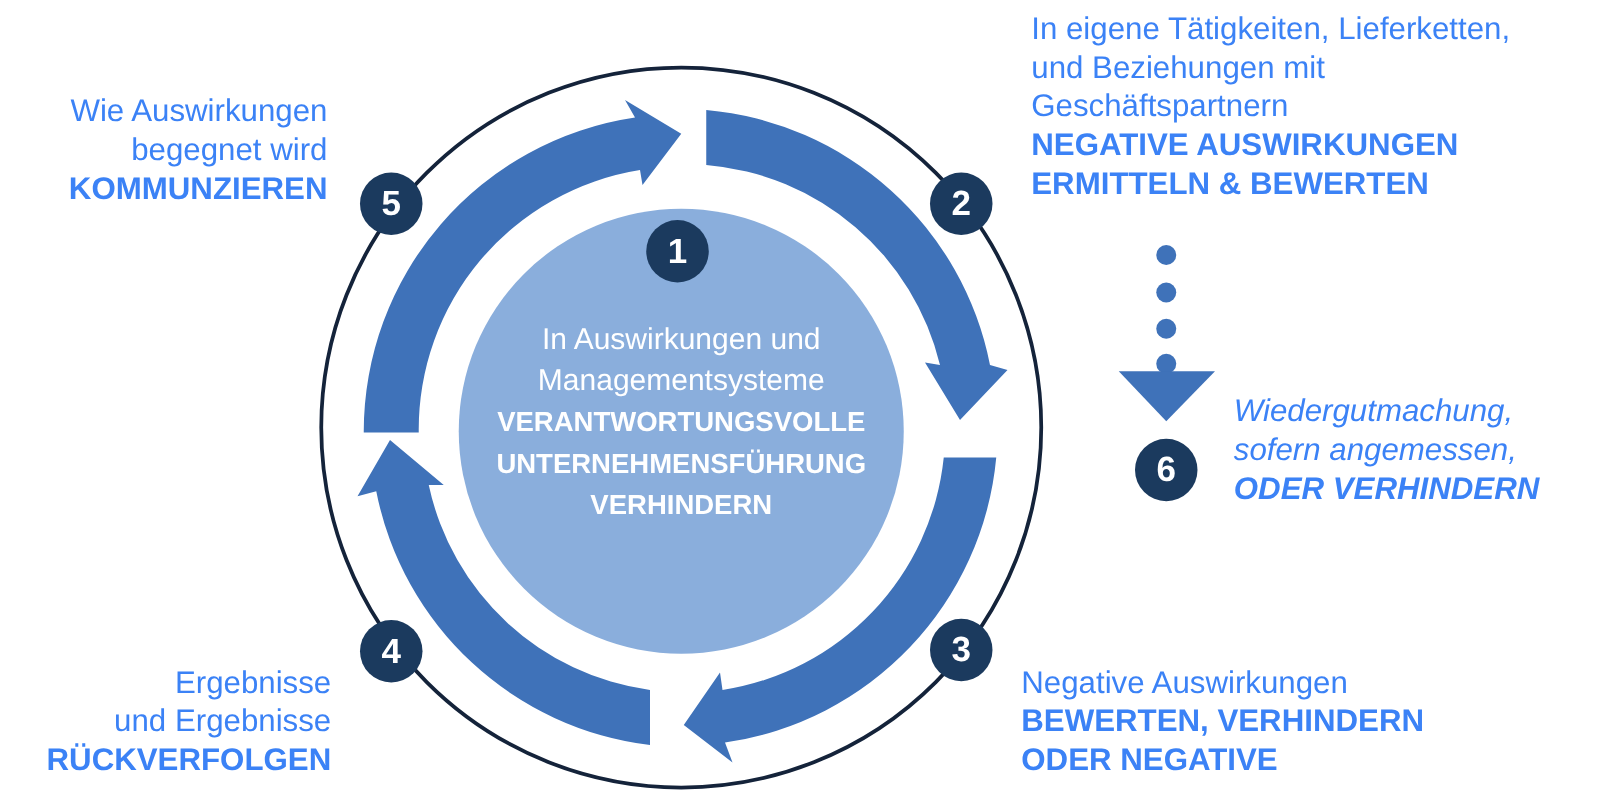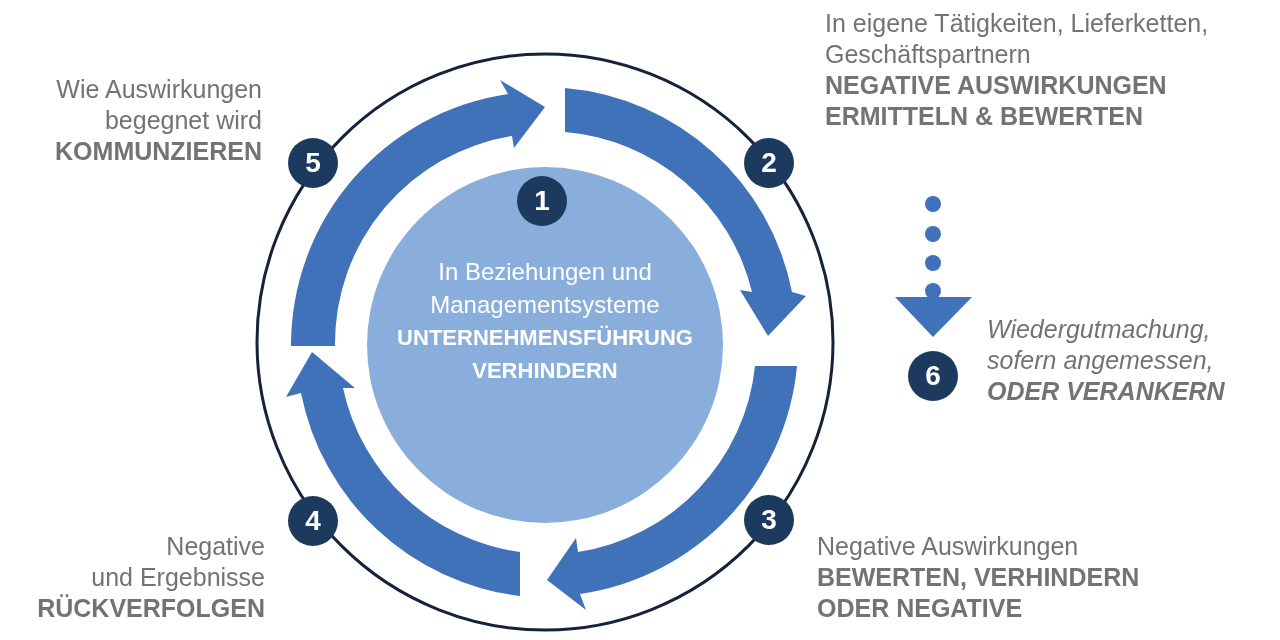--- a/index.html
+++ b/index.html
@@ -1,19 +1,19 @@
 <!DOCTYPE html>
 <html><head>
 <meta charset="utf-8">
 <style>
   html, body { margin:0; padding:0; background:#ffffff; }
   body { width:1280px; height:640px; position:relative; overflow:hidden;
          font-family: "Liberation Sans", "DejaVu Sans", sans-serif; color:#111; }
   svg.diagram { position:absolute; left:0; top:0; }
-  .txt { position:absolute; font-size:25px; line-height:31px; color:#737373; }
+  .txt { position:absolute; font-size:25px; line-height:31px; color:#3b82f6; }
   .txt .light { font-weight:normal; display:block; white-space:nowrap; }
   .txt .bold { font-weight:bold; display:block; white-space:nowrap; }
   .right { text-align:right; }
   .left { text-align:left; }
   .badge { position:absolute; width:50px; height:50px; border-radius:50%;
            background:#1b3a5e; color:#fff; font-weight:bold; font-size:28px;
            display:flex; align-items:center; justify-content:center; }
   .center-text { position:absolute; left:370px; top:255px; width:350px; text-align:center; color:#fff; }
   .center-text .light { font-size:24px; line-height:33px; display:block; white-space:nowrap; }
   .center-text .bold { font-size:22px; line-height:33px; font-weight:bold; display:block; white-space:nowrap; }
@@ -76,47 +76,49 @@
 </svg>
 
 <div class="badge" style="left:517px;top:176px;">1</div>
 <div class="badge" style="left:744px;top:138px;">2</div>
 <div class="badge" style="left:744px;top:495px;">3</div>
 <div class="badge" style="left:288px;top:496px;">4</div>
 <div class="badge" style="left:288px;top:138px;">5</div>
 <div class="badge" style="left:908px;top:351px;">6</div>
 
 <div class="center-text">
-  <span class="light">In Beziehungen und</span>
+  <span class="light">In Auswirkungen und</span>
   <span class="light">Managementsysteme</span>
+  <span class="bold">VERANTWORTUNGSVOLLE</span>
   <span class="bold">UNTERNEHMENSFÜHRUNG</span>
   <span class="bold">VERHINDERN</span>
 </div>
 
 <div class="txt left" style="left:825px;top:8px;">
   <span class="light">In eigene Tätigkeiten, Lieferketten,</span>
+  <span class="light">und Beziehungen mit</span>
   <span class="light">Geschäftspartnern</span>
   <span class="bold">NEGATIVE AUSWIRKUNGEN</span>
   <span class="bold">ERMITTELN &amp; BEWERTEN</span>
 </div>
 
 <div class="txt right" style="left:0px;width:262px;top:74px;text-align:right;">
   <span class="light">Wie Auswirkungen</span>
   <span class="light">begegnet wird</span>
   <span class="bold">KOMMUNZIEREN</span>
 </div>
 
 <div class="txt left" style="left:987px;top:314px;font-style:italic;">
   <span class="light">Wiedergutmachung,</span>
   <span class="light">sofern angemessen,</span>
-  <span class="bold">ODER VERANKERN</span>
+  <span class="bold">ODER VERHINDERN</span>
 </div>
 
 <div class="txt right" style="left:0px;width:265px;top:531px;">
-  <span class="light">Negative</span>
+  <span class="light">Ergebnisse</span>
   <span class="light">und Ergebnisse</span>
   <span class="bold">RÜCKVERFOLGEN</span>
 </div>
 
 <div class="txt left" style="left:817px;top:531px;">
   <span class="light">Negative Auswirkungen</span>
   <span class="bold">BEWERTEN, VERHINDERN</span>
   <span class="bold">ODER NEGATIVE</span>
 </div>
 

